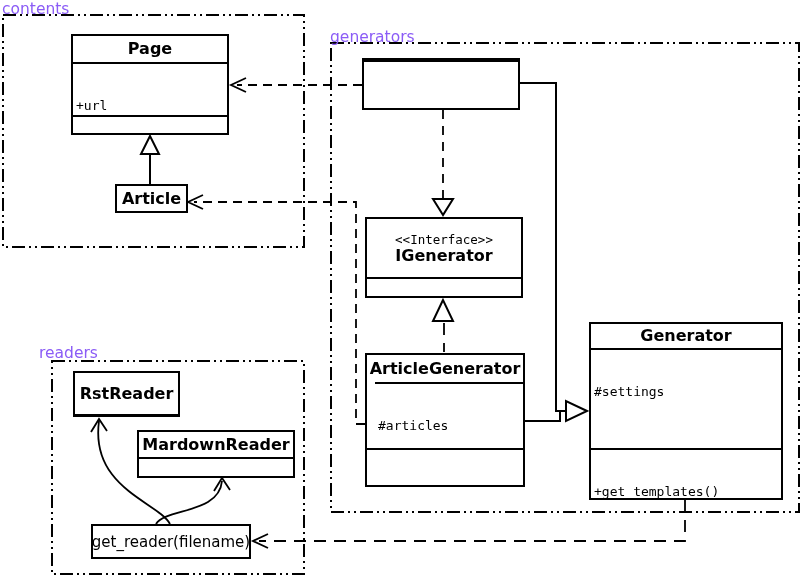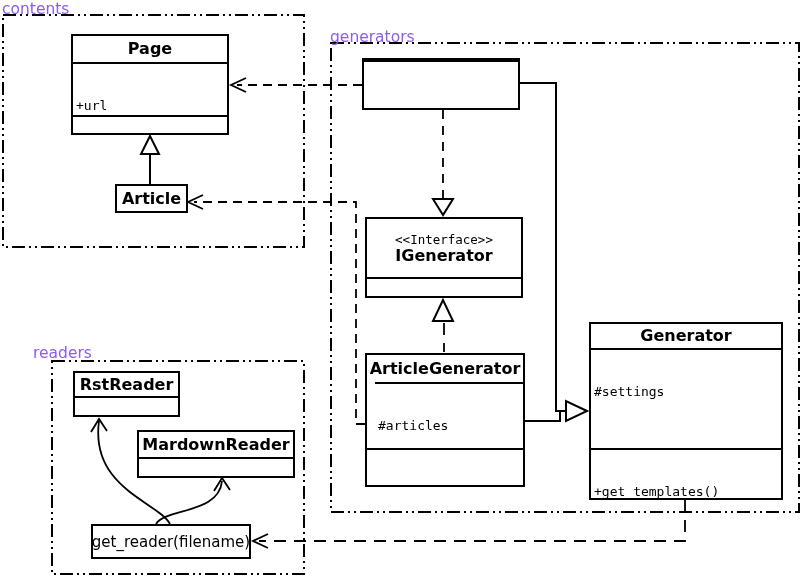--- a/index.html
+++ b/index.html
@@ -55,21 +55,21 @@
     <polyline points="268,534 253,541 268,548" fill="none" stroke="#000" stroke-width="1.8"></polyline>
 
     <path d="M 170 524 C 158 502 90 488 99 421" stroke="#000" stroke-width="1.8" fill="none"></path>
     <polyline points="91,432 99,419 107,431" fill="none" stroke="#000" stroke-width="1.8"></polyline>
     <path d="M 156 524 C 166 508 219 514 222 481" stroke="#000" stroke-width="1.8" fill="none"></path>
     <polyline points="214,491 222,478 230,490" fill="none" stroke="#000" stroke-width="1.8"></polyline>
   </svg>
 
   <div class="pkg-label" style="left:2px;top:0px;">contents</div>
   <div class="pkg-label" style="left:330px;top:28px;">generators</div>
-  <div class="pkg-label" style="left:33px;top:344px;">readers</div>
+  <div class="pkg-label" style="left:39px;top:344px;">readers</div>
 
   <div class="uml-class" style="left:71px;top:34px;width:158px;height:101px;">
     <div class="cmp-title" style="height:26px;">Page</div>
     <div class="cmp-members" style="height:53px;">
       <div class="mline">+url</div>
       
       
     </div>
     <div class="cmp-members" style="flex:1 1 auto;">
       
@@ -121,21 +121,21 @@
       
     </div>
     <div class="cmp-members" style="flex:1 1 auto;">
       <div class="mline">+get_templates()</div>
       
       
     </div>
   </div>
 
   <div class="uml-class" style="left:73px;top:371px;width:107px;height:46px;">
-    <div class="cmp-title" style="height:23px;">RstReader</div>
+    <div class="cmp-title" style="height:41px;">RstReader</div>
     <div class="cmp-members" style="flex:1 1 auto;">
       
     </div>
   </div>
 
   <div class="uml-class" style="left:137px;top:430px;width:158px;height:48px;">
     <div class="cmp-title" style="height:25px;">MardownReader</div>
     <div class="cmp-members" style="flex:1 1 auto;">
       
     </div>

